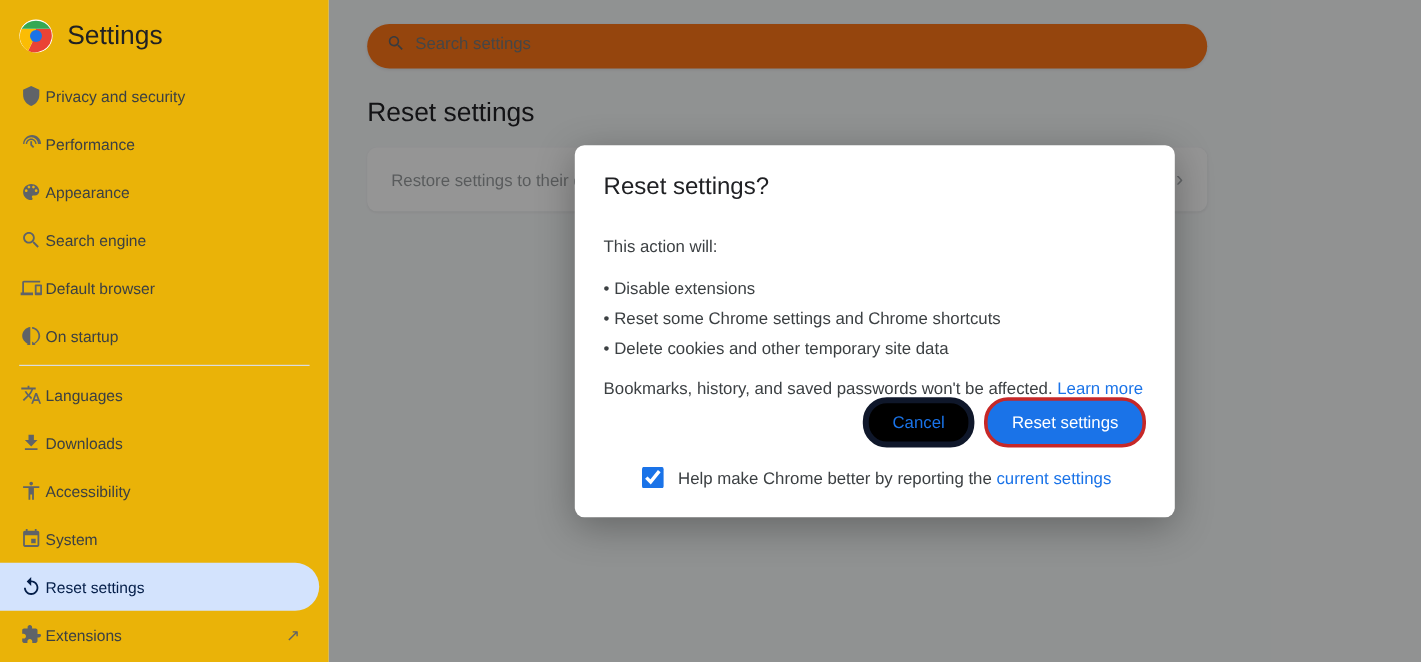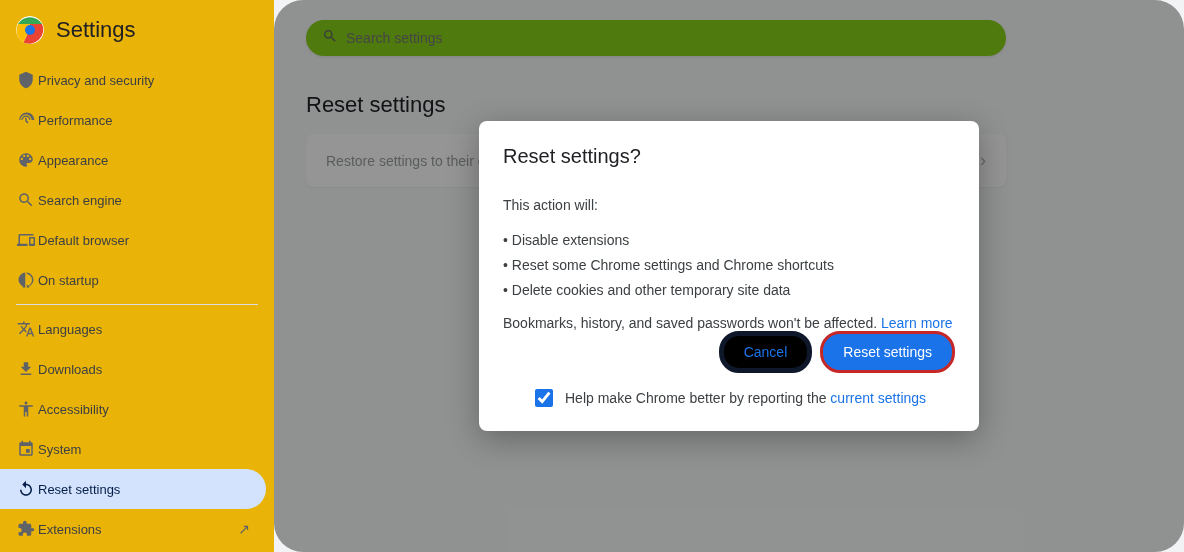--- a/index.html
+++ b/index.html
@@ -96,26 +96,26 @@
       flex: 1;
       background: #f1f3f4;
       padding: 20px 32px;
       position: relative;
     }
 
     .search-bar {
       width: 100%;
       max-width: 700px;
       display: flex;
-      align-items: center;
-      background: #84cc16;
+      align-items: flex-start;
+      background: #f97316;
       border-radius: 24px;
       padding: 8px 16px;
       gap: 8px;
-      margin-bottom: 36px;
+      margin-bottom: 24px;
       box-shadow: 0 1px 3px rgba(0,0,0,0.1);
     }
 
     .search-bar input {
       border: none;
       outline: none;
       font-size: 14px;
       color: #3c4043;
       flex: 1;
       background: transparent;
@@ -161,21 +161,20 @@
       position: absolute;
       top: 0;
       left: 0;
       width: 100%;
       height: 100%;
       background: rgba(0,0,0,0.4);
       display: flex;
       align-items: center;
       justify-content: center;
       z-index: 10;
-      border-radius: 29px;
     }
 
     
     .dialog {
       background: white;
       border-radius: 8px;
       padding: 24px;
       width: 500px;
       box-shadow: 0 8px 32px rgba(0,0,0,0.3);
       position: relative;

